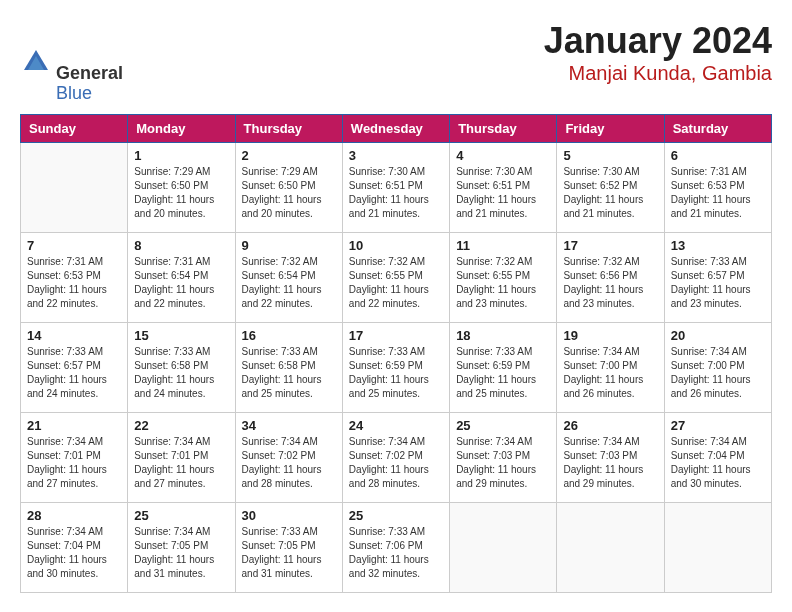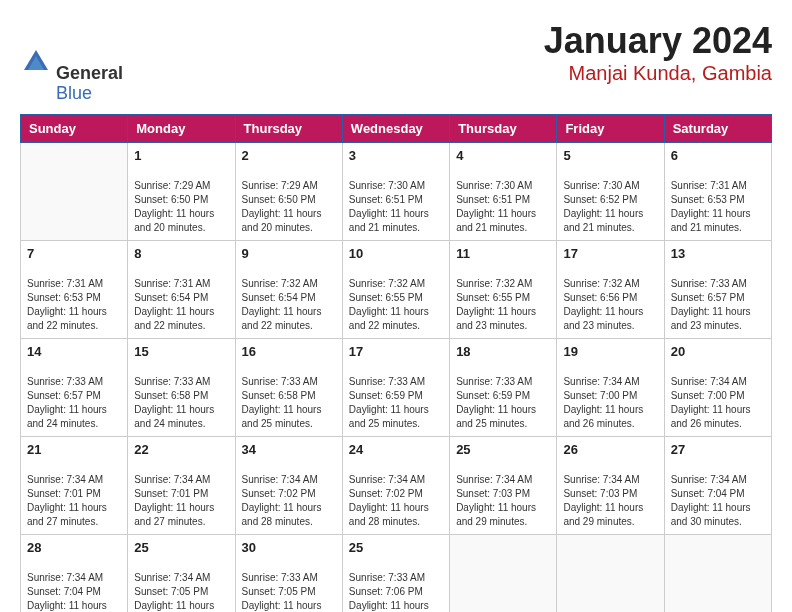--- a/index.html
+++ b/index.html
@@ -84,21 +84,20 @@
       font-size: 13px;
       font-weight: bold;
       display: block;
       margin-bottom: 2px;
       color: #222;
     }
     .day-info {
       font-size: 10px;
       color: #333;
       line-height: 1.4;
-      margin-top: 16px;
     }
   </style>
 </head>
 <body>
 
 <div class="header">
   <div class="logo">
     <svg class="logo-icon" viewBox="0 0 32 32">
       <polygon points="16,4 28,24 4,24" fill="#3a6db5"></polygon>
       <polygon points="16,10 24,24 8,24" fill="#5a9fd4" opacity="0.6"></polygon>

